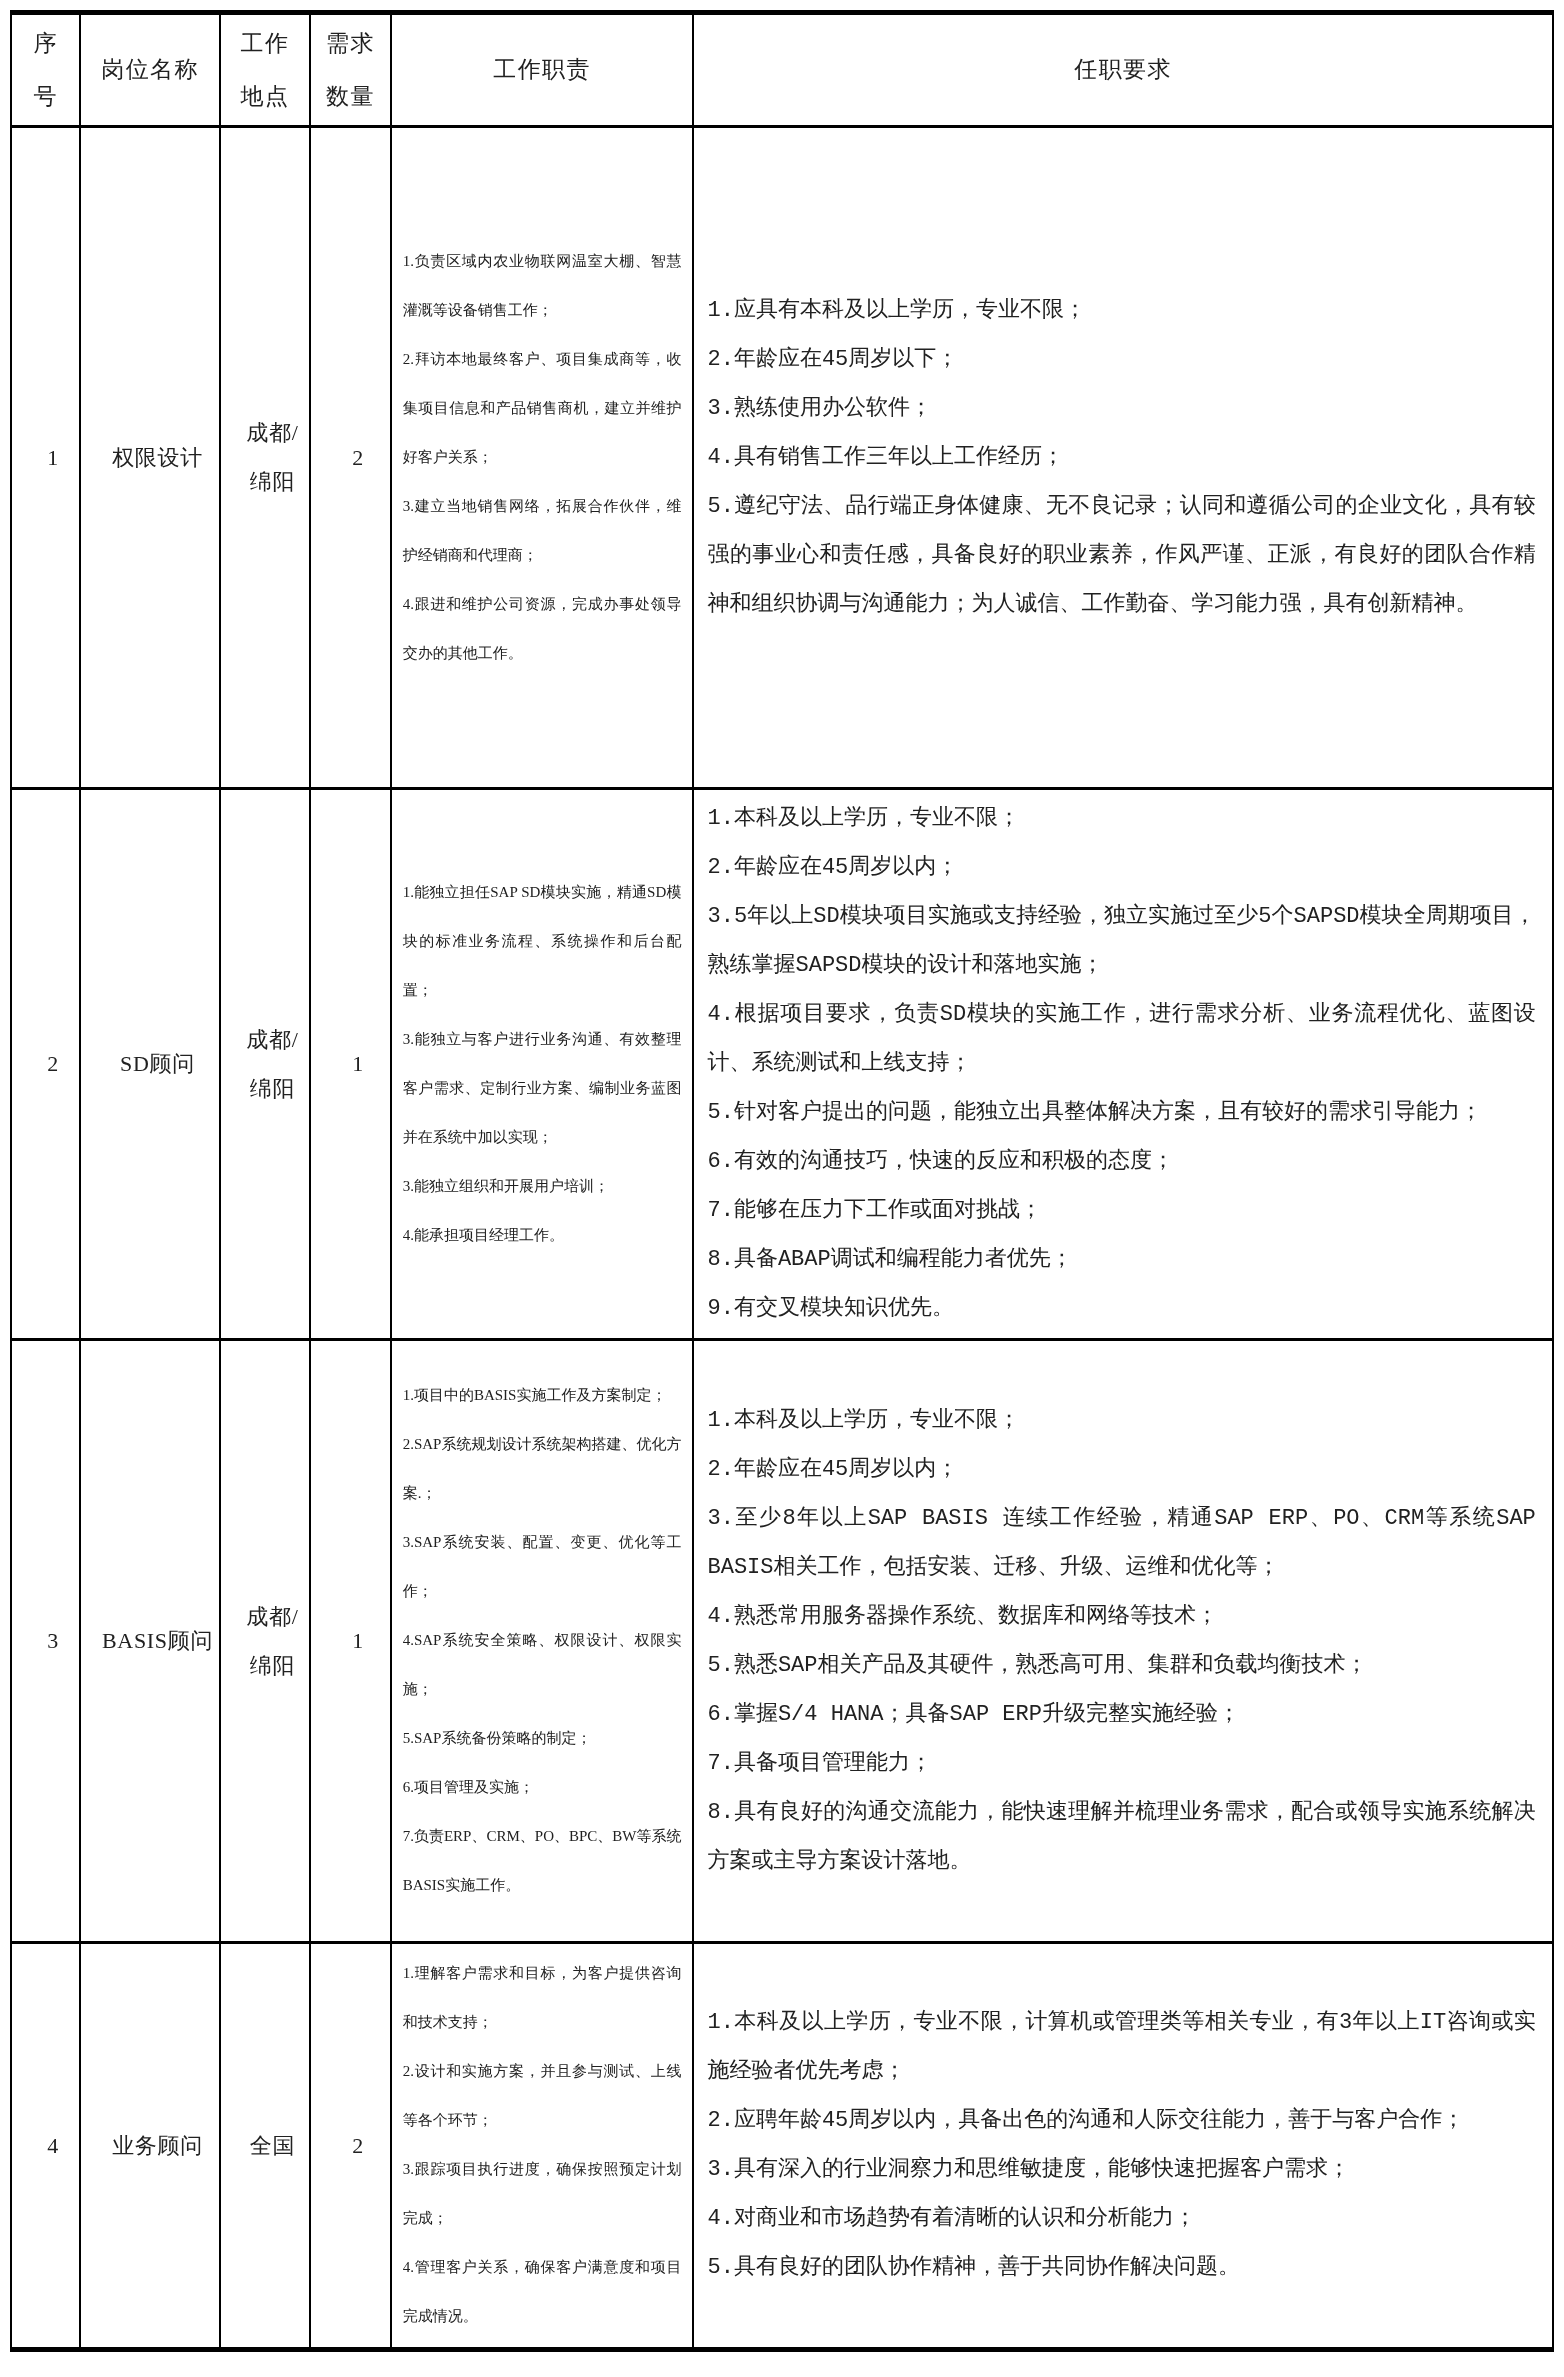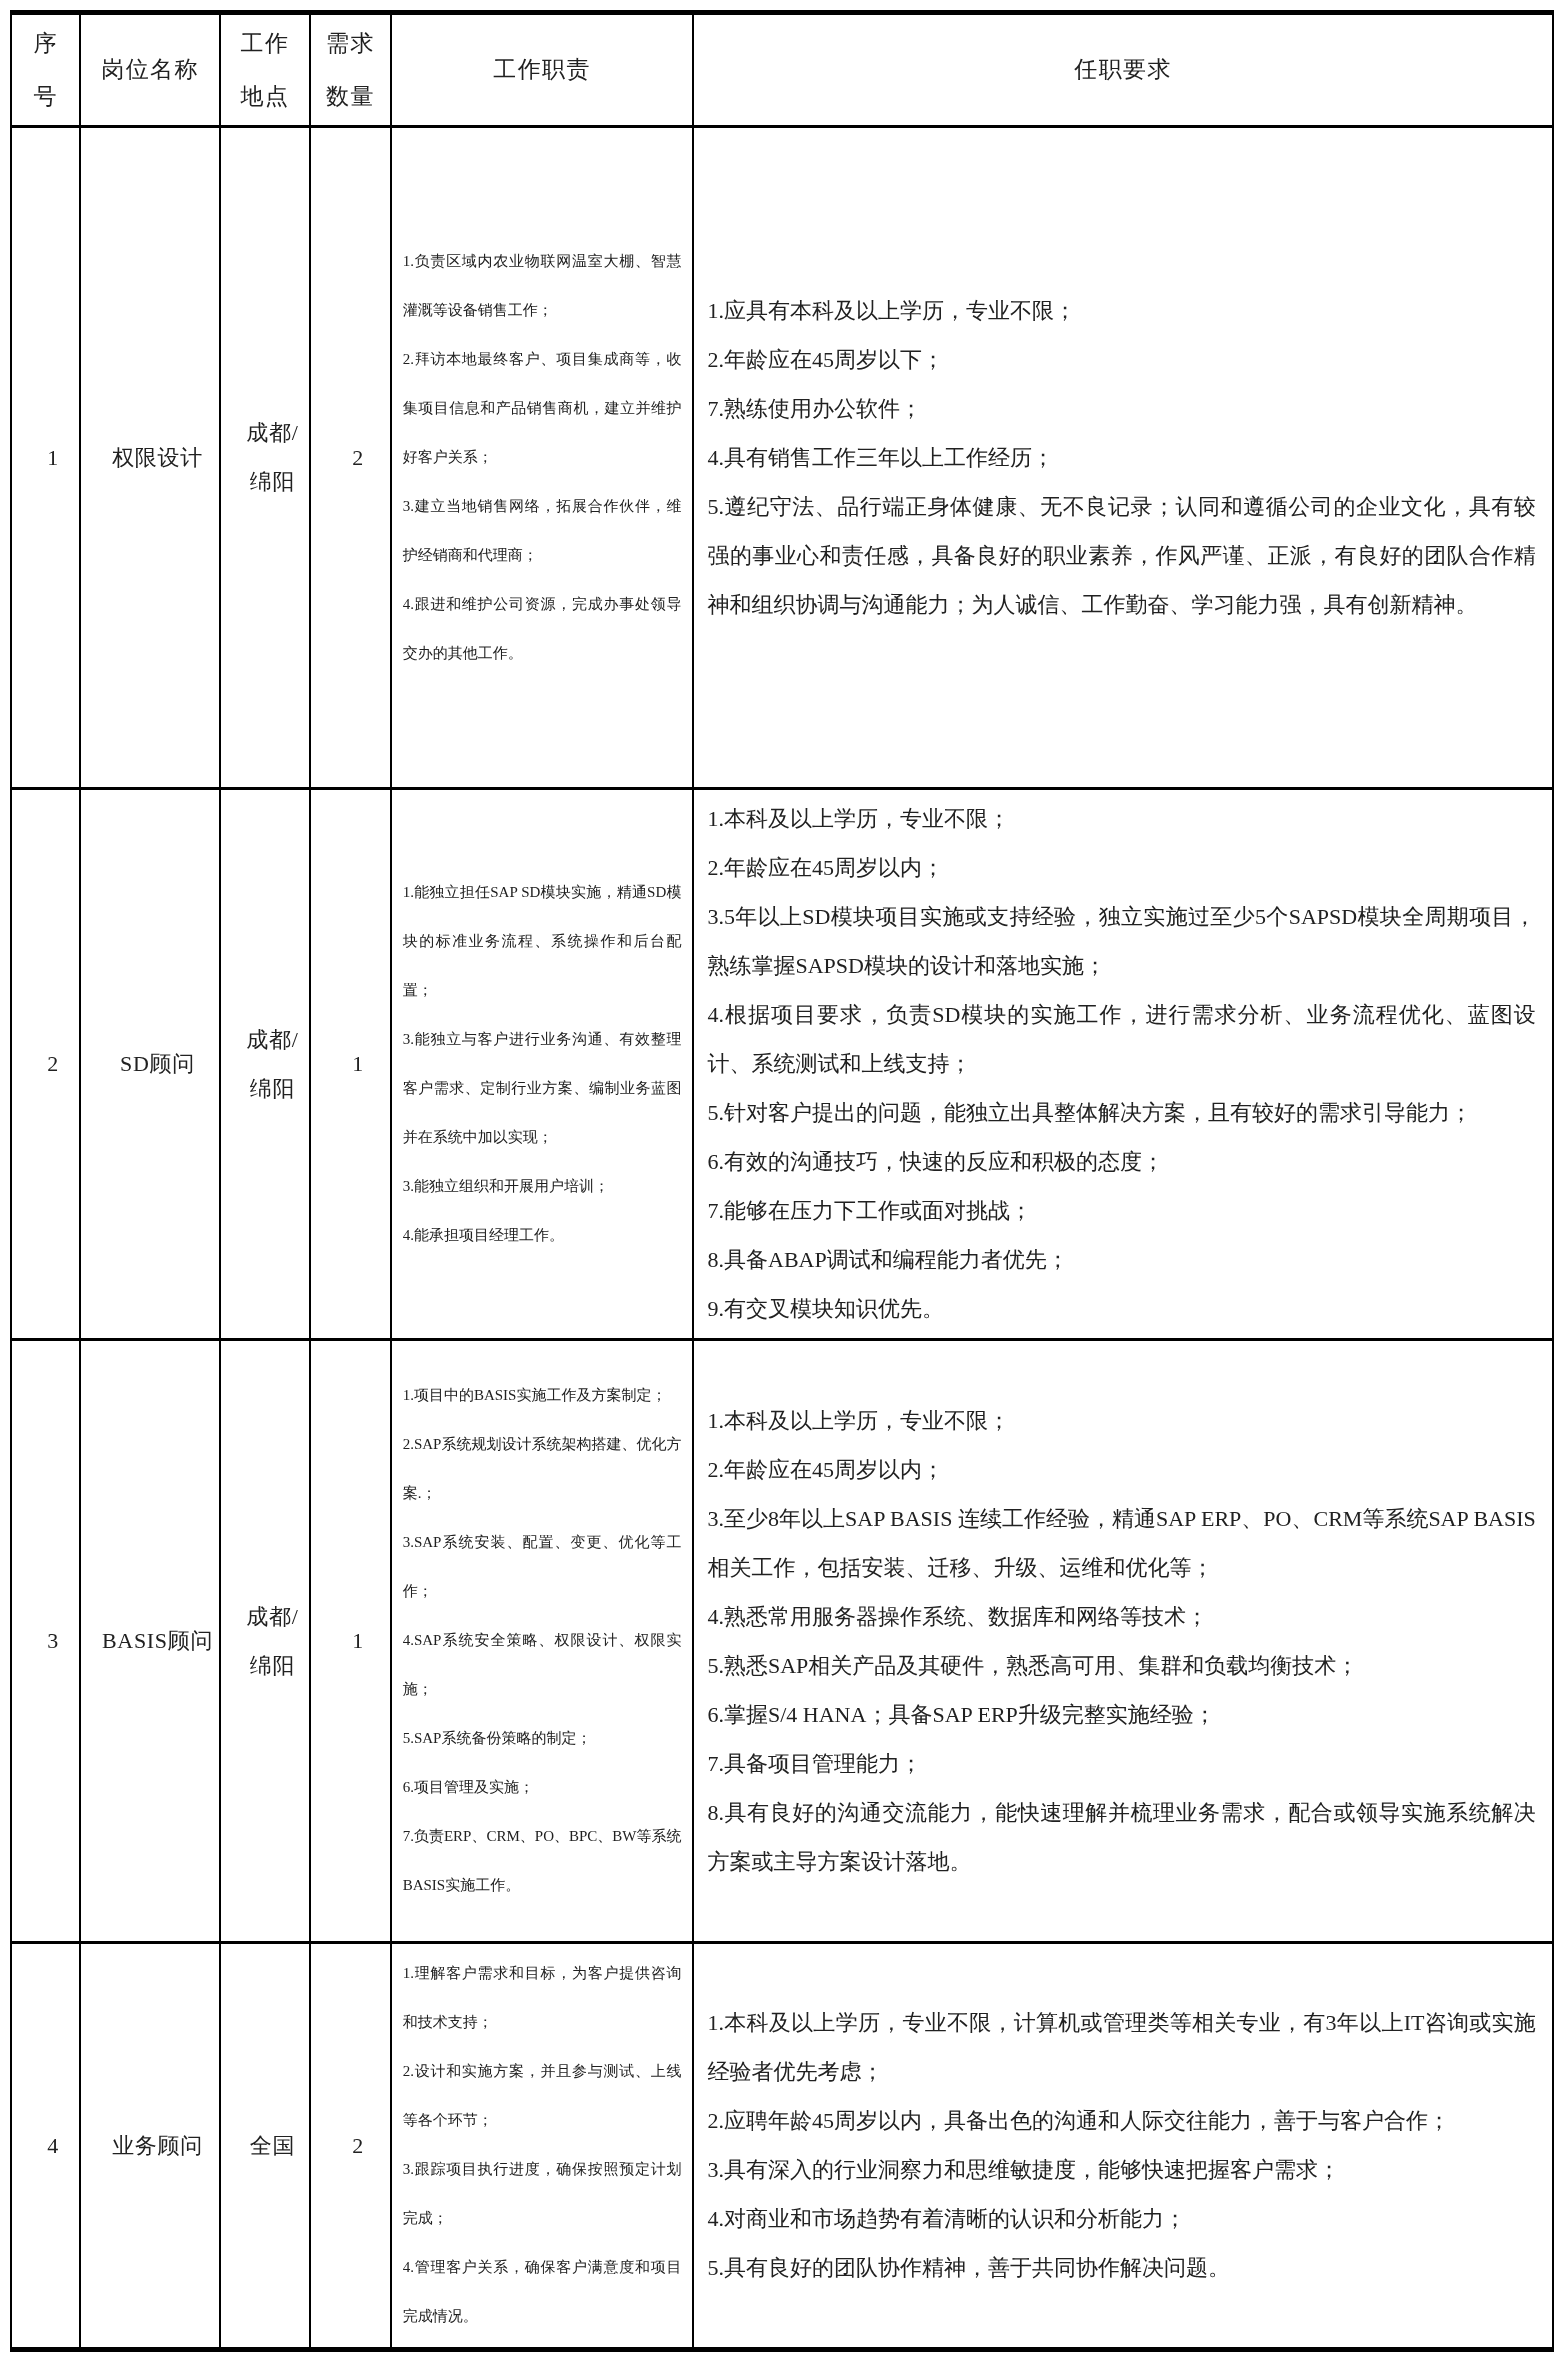--- a/index.html
+++ b/index.html
@@ -68,20 +68,21 @@
     padding: 4.1px 16.5px 4.1px 13.7px;
   }
   .duties-cell p, .requirements-cell p {
     margin: 0;
     font-size: 15px;
     line-height: 49px;
     text-align: justify;
   }
   .requirements-cell p {
     font-size: 22px;
+    font-family: Liberation Mono, monospace;
   }
 </style>
 </head>
 <body>
 
 <div class="page">
   <table class="job-table">
     <colgroup>
       <col style="width:4.45%">
       <col style="width:9.10%">
@@ -114,21 +115,21 @@
 
         <p>1.负责区域内农业物联网温室大棚、智慧灌溉等设备销售工作；</p>
             <p>2.拜访本地最终客户、项目集成商等，收集项目信息和产品销售商机，建立并维护好客户关系；</p>
             <p>3.建立当地销售网络，拓展合作伙伴，维护经销商和代理商；</p>
             <p>4.跟进和维护公司资源，完成办事处领导交办的其他工作。</p>
           </td>
         <td class="requirements-cell">
 
         <p>1.应具有本科及以上学历，专业不限；</p>
             <p>2.年龄应在45周岁以下；</p>
-            <p>7.熟练使用办公软件；</p>
+            <p>3.熟练使用办公软件；</p>
             <p>4.具有销售工作三年以上工作经历；</p>
             <p>5.遵纪守法、品行端正身体健康、无不良记录；认同和遵循公司的企业文化，具有较强的事业心和责任感，具备良好的职业素养，作风严谨、正派，有良好的团队合作精神和组织协调与沟通能力；为人诚信、工作勤奋、学习能力强，具有创新精神。</p>
           </td>
       </tr>
       <tr class="row-2">
         <td class="center-cell">2</td>
         <td class="center-cell">SD顾问</td>
         <td class="center-cell prewrap">成都/
 绵阳</td>
         <td class="center-cell">1</td>

